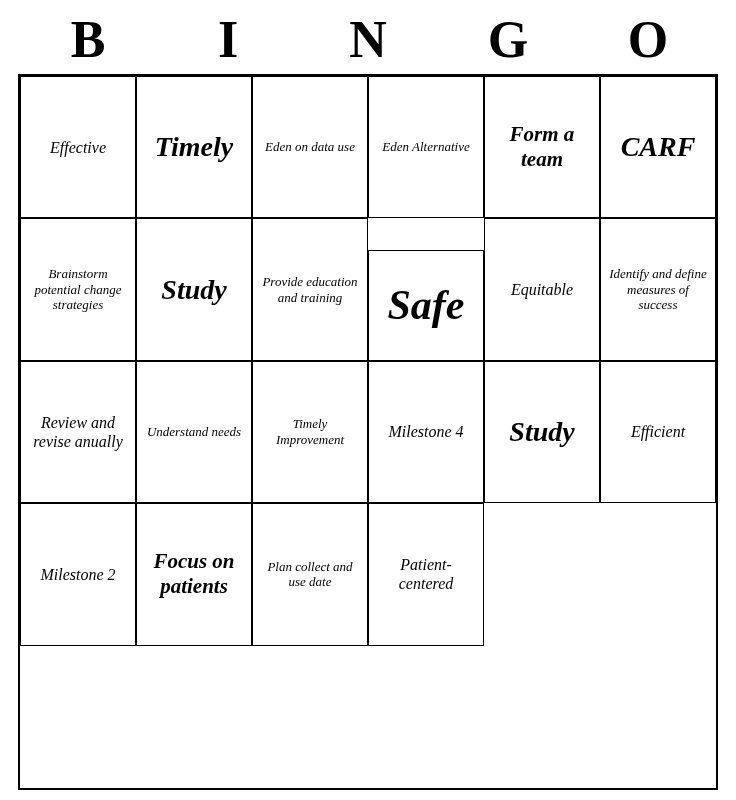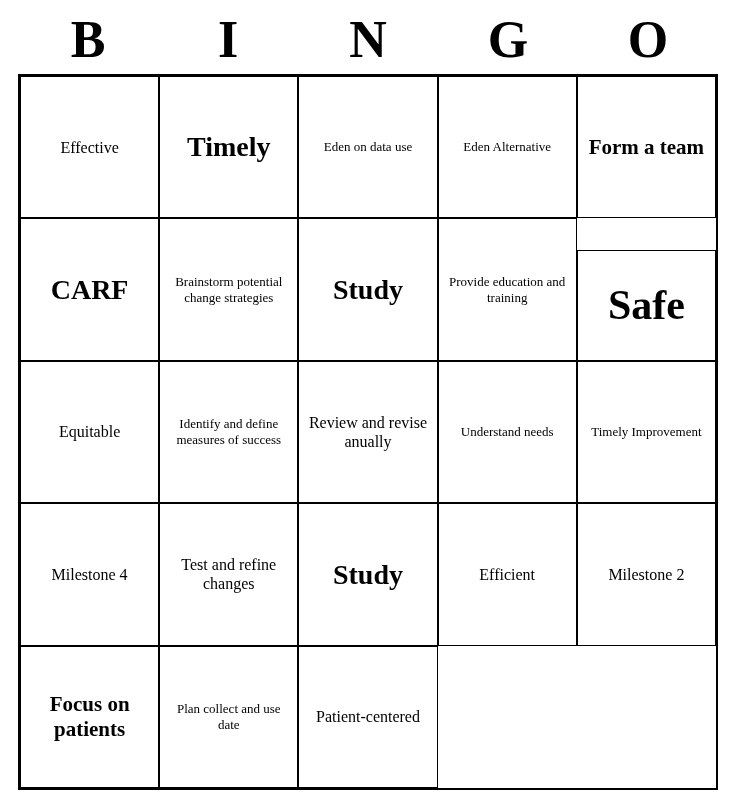--- a/index.html
+++ b/index.html
@@ -31,25 +31,26 @@
       font-size: 52px;
       font-weight: bold;
       font-family: Georgia, serif;
       text-align: center;
       width: 130px;
       color: #000;
     }
 
     .bingo-grid {
       display: grid;
-      grid-template-columns: repeat(5, 1fr);
+      grid-template-columns: repeat(6, 1fr);
       grid-template-rows: repeat(5, 1fr);
       width: 700px;
       height: 788px;
       border: 2px solid #000;
+      font-style: italic;
     }
 
     .bingo-cell {
       border: 1.5px solid #000;
       display: flex;
       align-items: center;
       justify-content: center;
       text-align: center;
       padding: 5px;
       font-family: Georgia, 'Times New Roman', serif;
@@ -103,20 +104,19 @@
     <div class="bingo-cell cell-small">Brainstorm potential change strategies</div>
     <div class="bingo-cell cell-xlarge">Study</div>
     <div class="bingo-cell cell-small">Provide education and training</div>
     <div class="bingo-cell cell-xxlarge">Safe</div>
     <div class="bingo-cell cell-medium">Equitable</div>
     <div class="bingo-cell cell-small">Identify and define measures of success</div>
     <div class="bingo-cell cell-medium">Review and revise anually</div>
     <div class="bingo-cell cell-small">Understand needs</div>
     <div class="bingo-cell cell-small">Timely Improvement</div>
     <div class="bingo-cell cell-medium">Milestone 4</div>
-    <div class="bingo-cell cell-medium">Test and refine changes</div>
     <div class="bingo-cell cell-xlarge">Study</div>
     <div class="bingo-cell cell-medium">Efficient</div>
     <div class="bingo-cell cell-medium">Milestone 2</div>
     <div class="bingo-cell cell-large">Focus on patients</div>
     <div class="bingo-cell cell-small">Plan collect and use date</div>
     <div class="bingo-cell cell-medium">Patient-centered</div>
   </div>
 
 </body></html>

